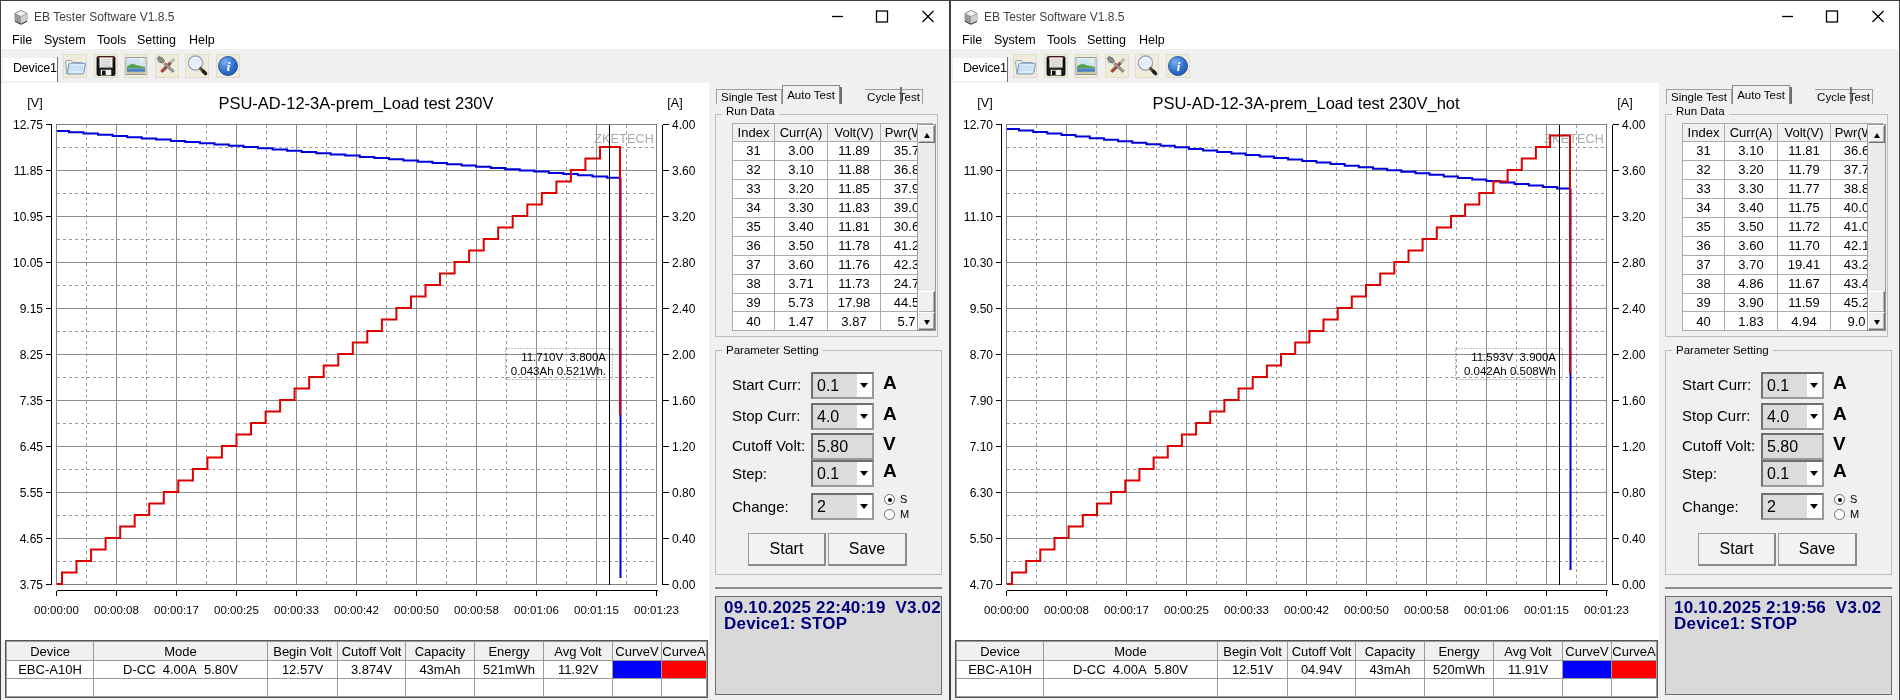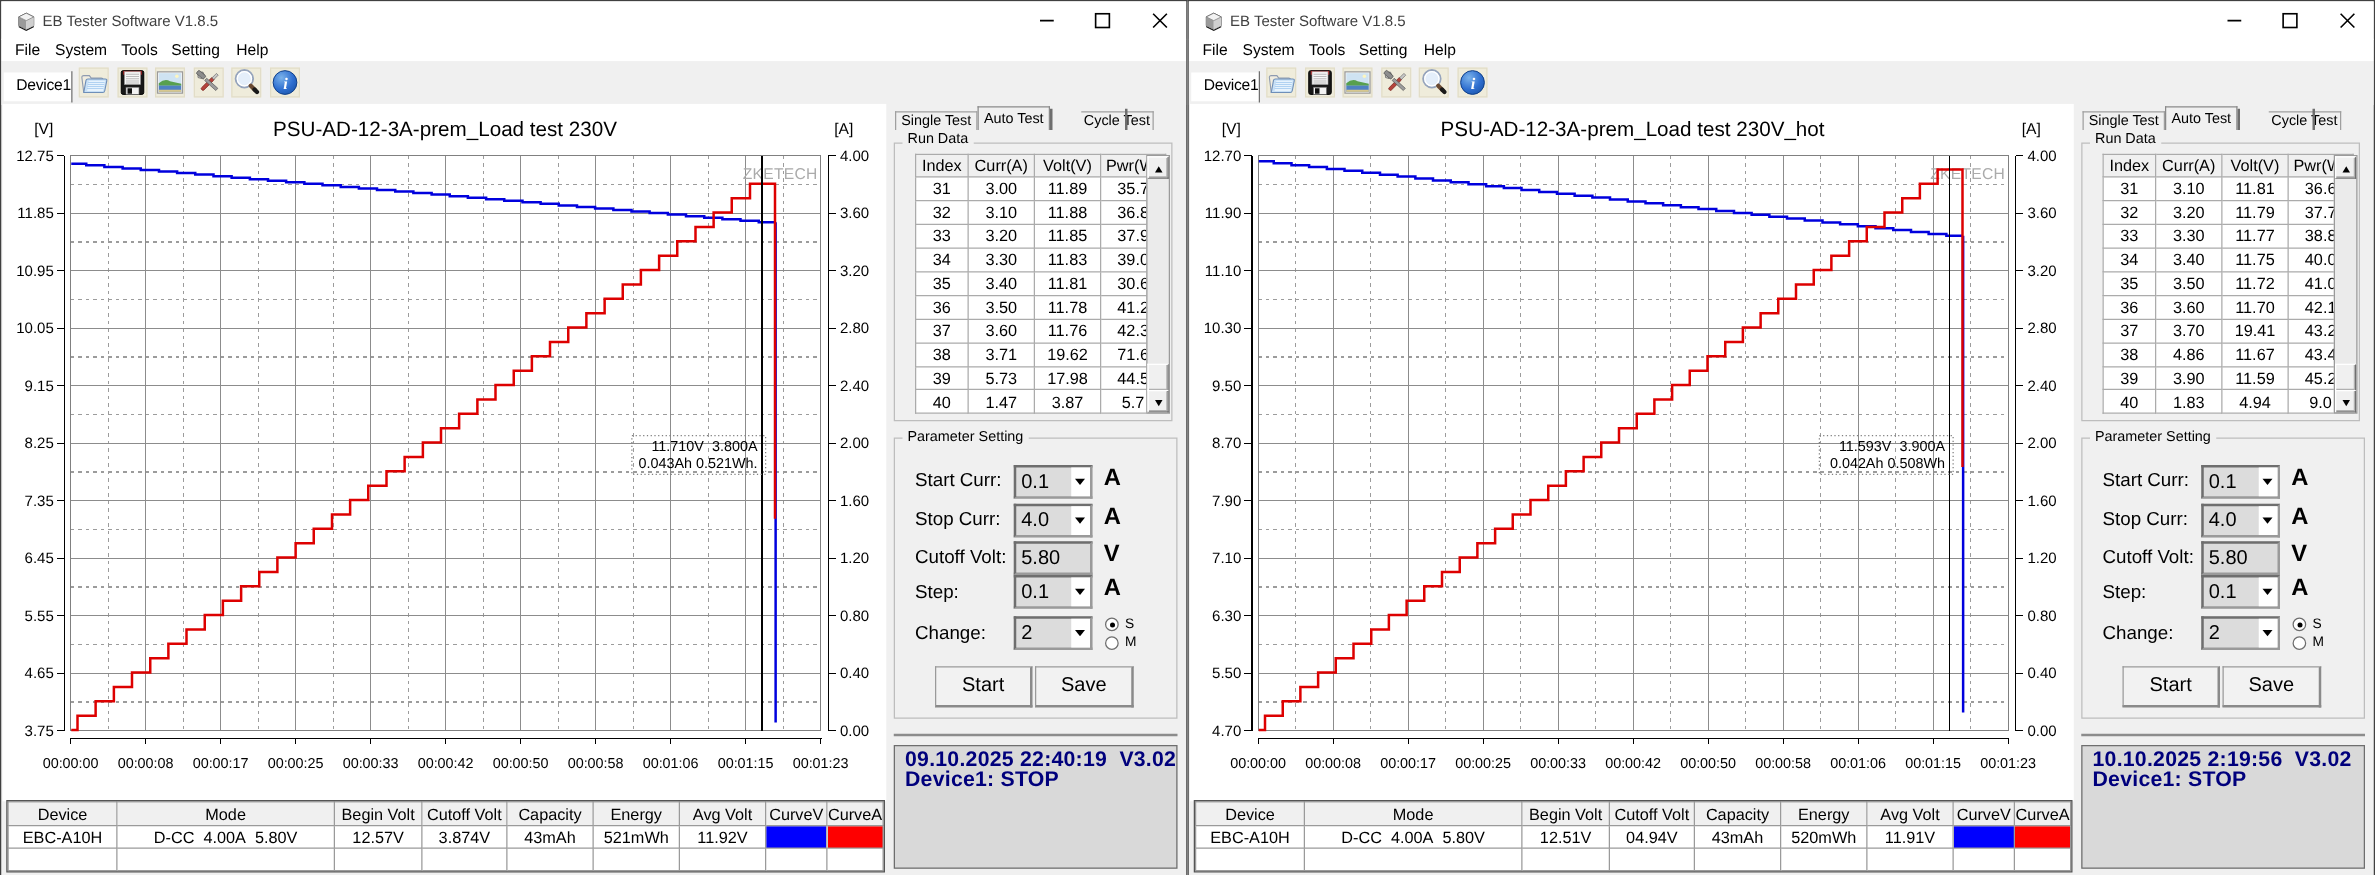--- a/index.html
+++ b/index.html
@@ -287,22 +287,22 @@
         </tr>
         <tr>
           <td>37</td>
           <td>3.60</td>
           <td>11.76</td>
           <td>42.3</td>
         </tr>
         <tr>
           <td>38</td>
           <td>3.71</td>
-          <td>19.62</td>
-          <td>71.6</td>
+          <td>11.73</td>
+          <td>24.7</td>
         </tr>
         <tr>
           <td>39</td>
           <td>5.73</td>
           <td>17.98</td>
           <td>44.5</td>
         </tr>
         <tr>
           <td>40</td>
           <td>1.47</td>

